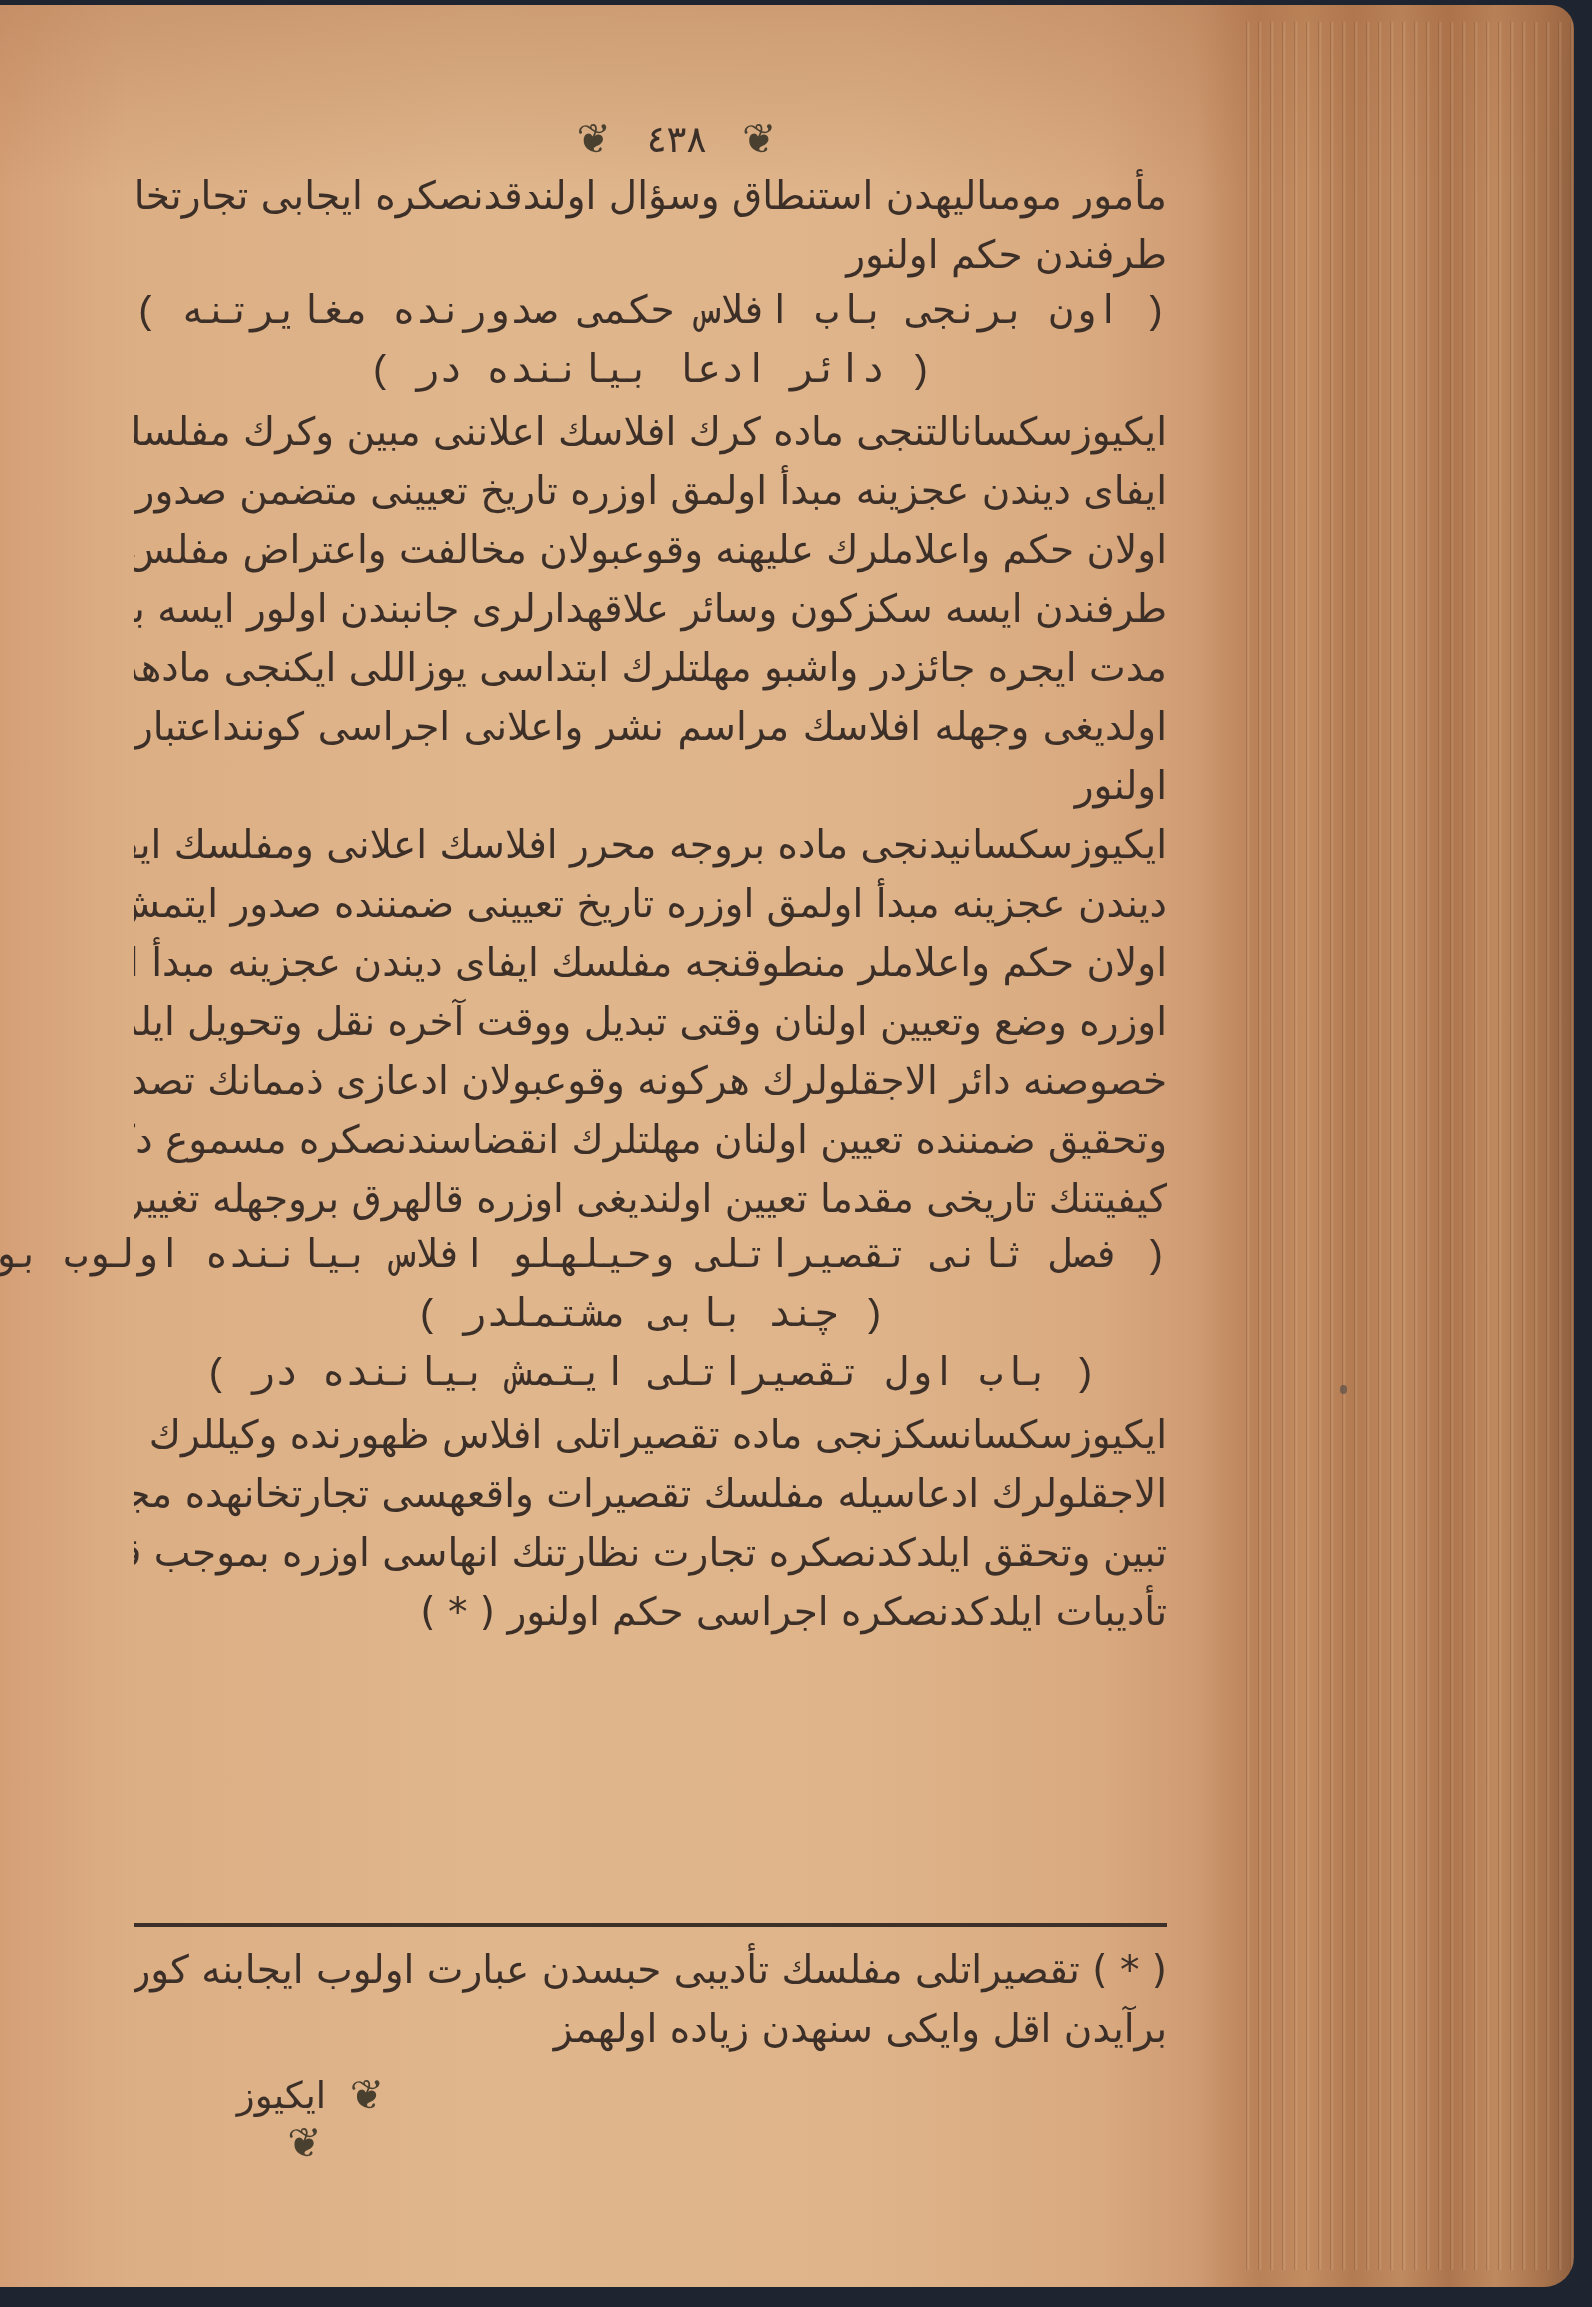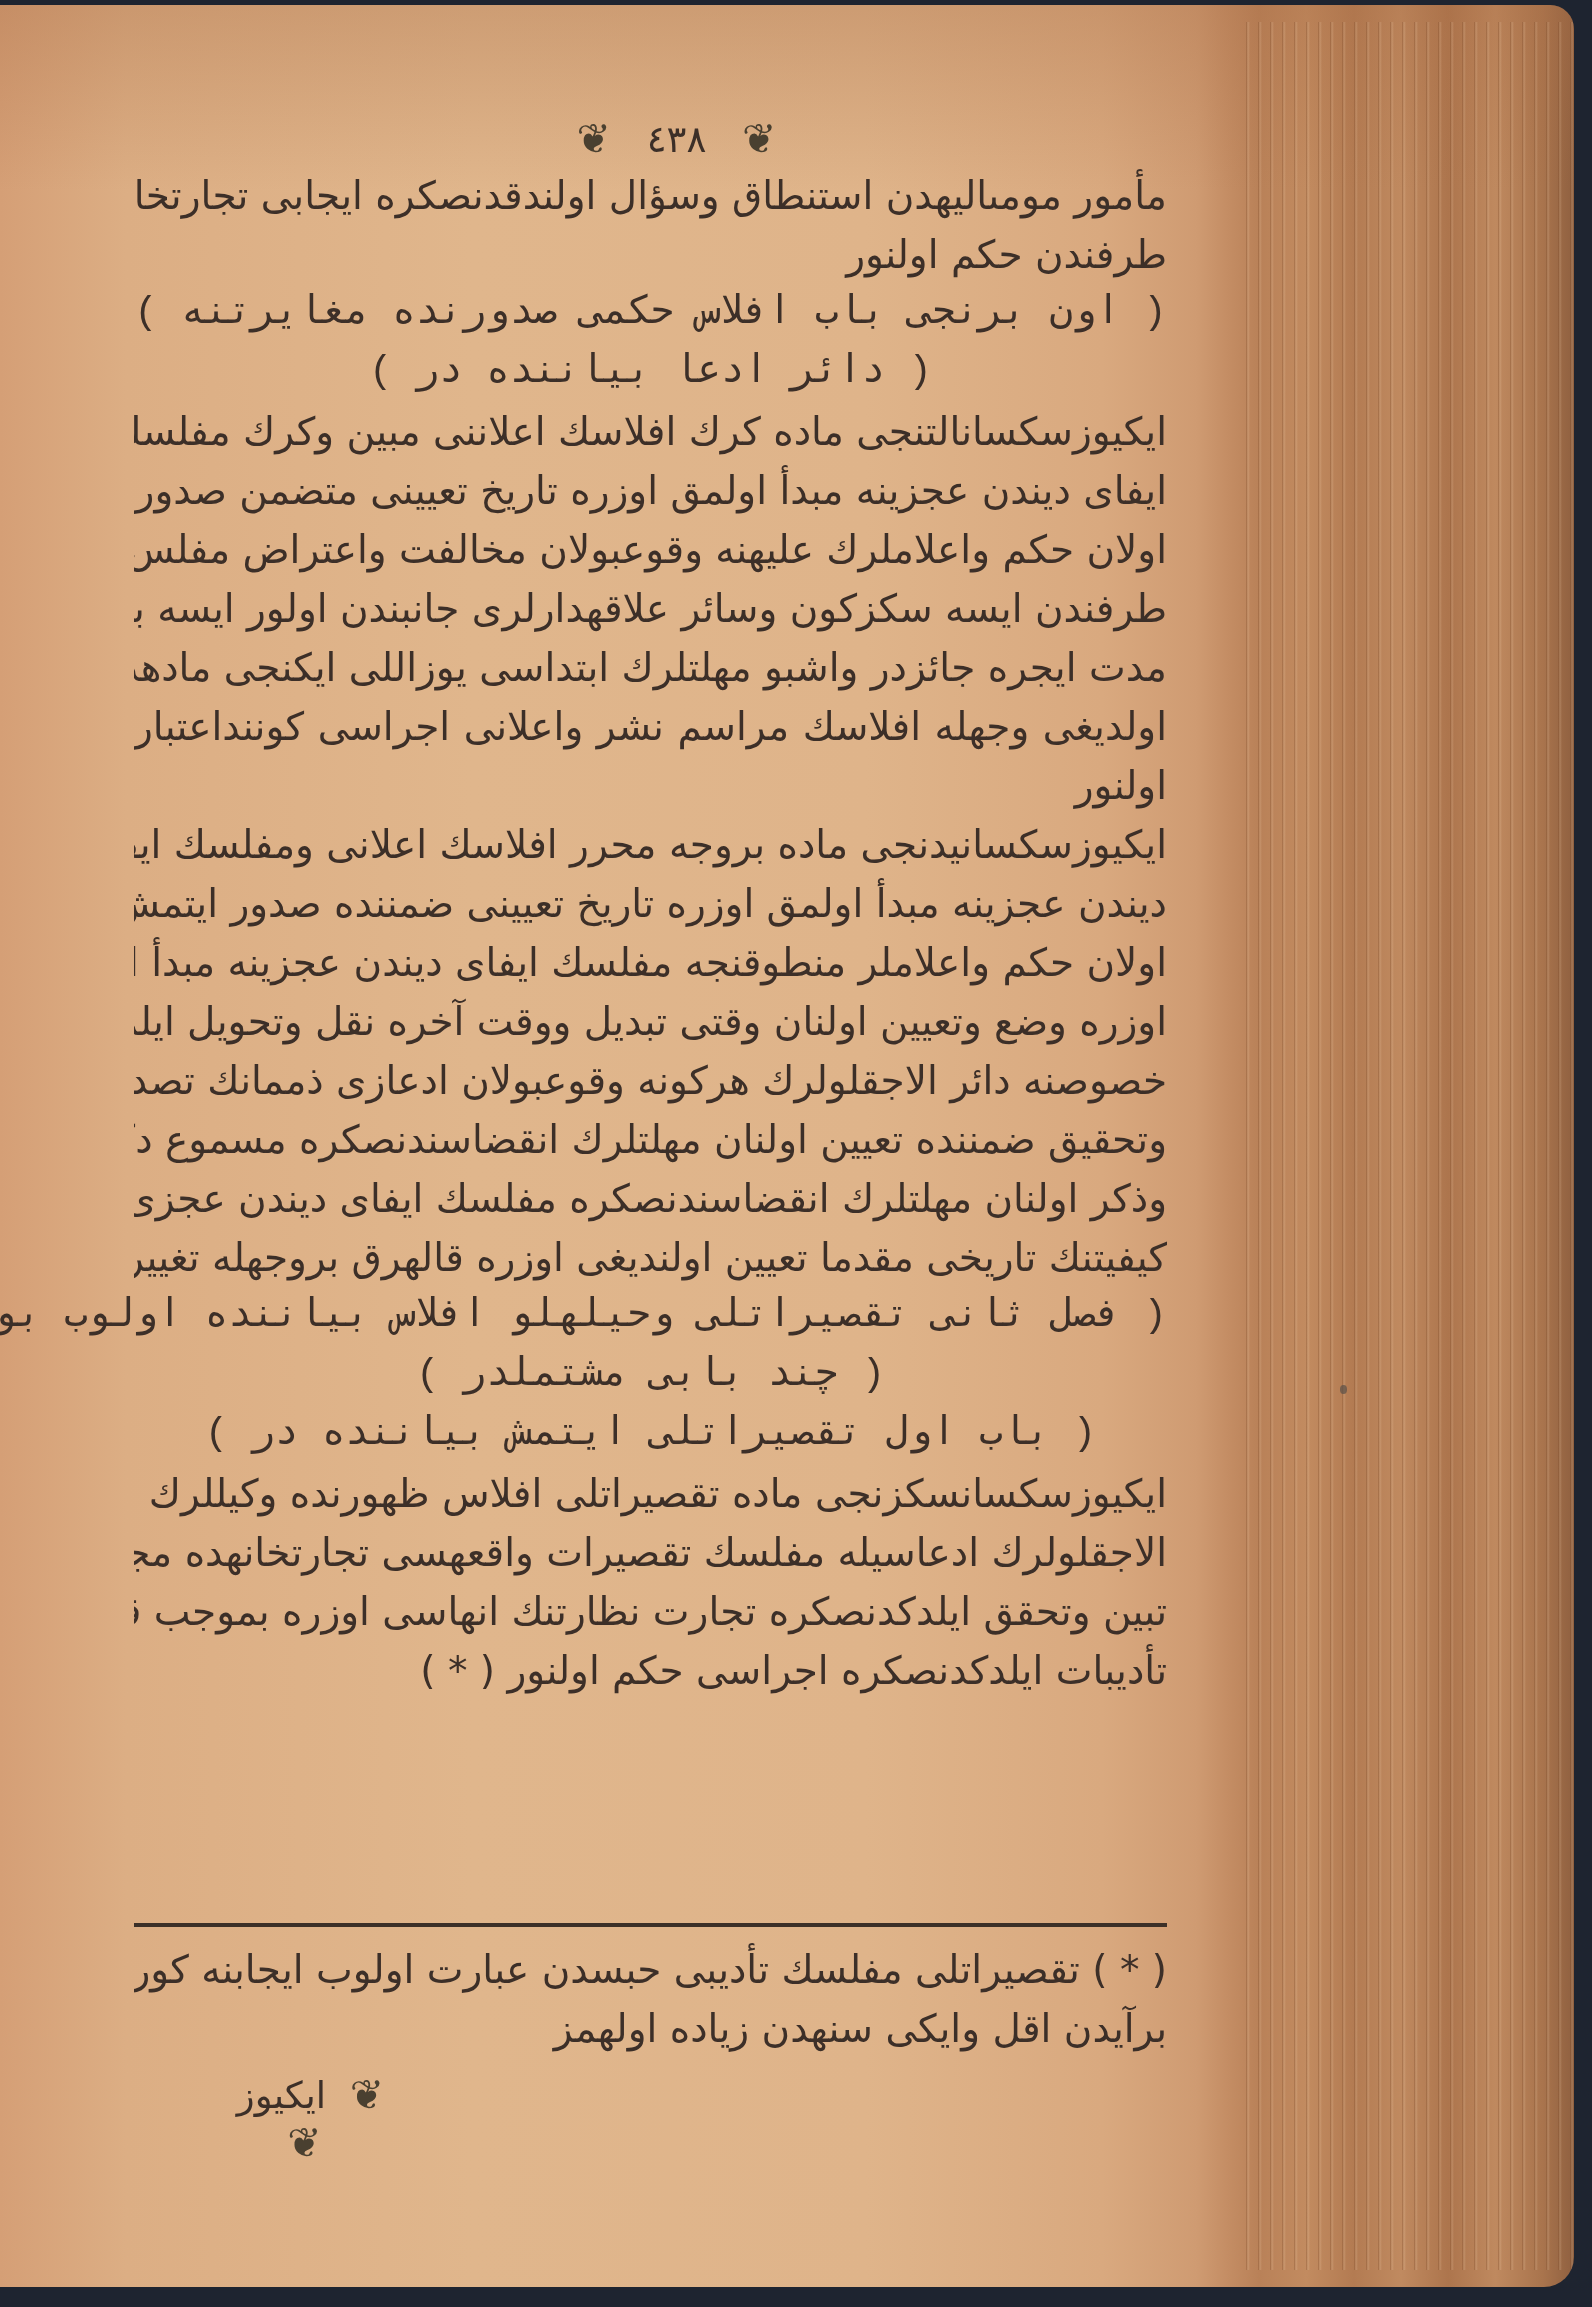--- a/index.html
+++ b/index.html
@@ -197,21 +197,20 @@
         <div class="line last">اولنور</div>
       </div>
 
       <div>
         <div class="line">ايكيوزسكسانيدنجى ماده    بروجه محرر افلاسك اعلانى ومفلسك ايفاى</div>
         <div class="line">ديندن عجزينه مبدأ اولمق اوزره تاريخ تعيينى ضمننده صدور ايتمش</div>
         <div class="line">اولان حكم واعلاملر منطوقنجه مفلسك ايفاى ديندن عجزينه مبدأ اولمق</div>
         <div class="line">اوزره وضع وتعيين اولنان وقتى تبديل ووقت آخره نقل وتحويل ايلمك</div>
         <div class="line">خصوصنه دائر الاجقلولرك هركونه وقوعبولان ادعازى ذممانك تصديق</div>
         <div class="line">وتحقيق ضمننده تعيين اولنان مهلتلرك انقضاسندنصكره مسموع دكلدر</div>
-        <div class="line">وذكر اولنان مهلتلرك انقضاسندنصكره مفلسك ايفاى ديندن عجزى</div>
         <div class="line">كيفيتنك تاريخى مقدما تعيين اولنديغى اوزره قالهرق بروجهله تغيير</div>
       </div>
 
       <div class="heading">( فصل ثانى تقصيراتلى وحيلهلو افلاس بياننده اولوب بودخى )</div>
       <div class="heading">( چند بابى مشتملدر )</div>
       <div class="heading">( باب اول تقصيراتلى ايتمش بياننده در )</div>
 
       <div>
         <div class="line">ايكيوزسكسانسكزنجى ماده    تقصيراتلى افلاس ظهورنده وكيللرك وبالجمله</div>
         <div class="line">الاجقلولرك ادعاسيله مفلسك تقصيرات واقعهسى تجارتخانهده مجلسجه</div>

